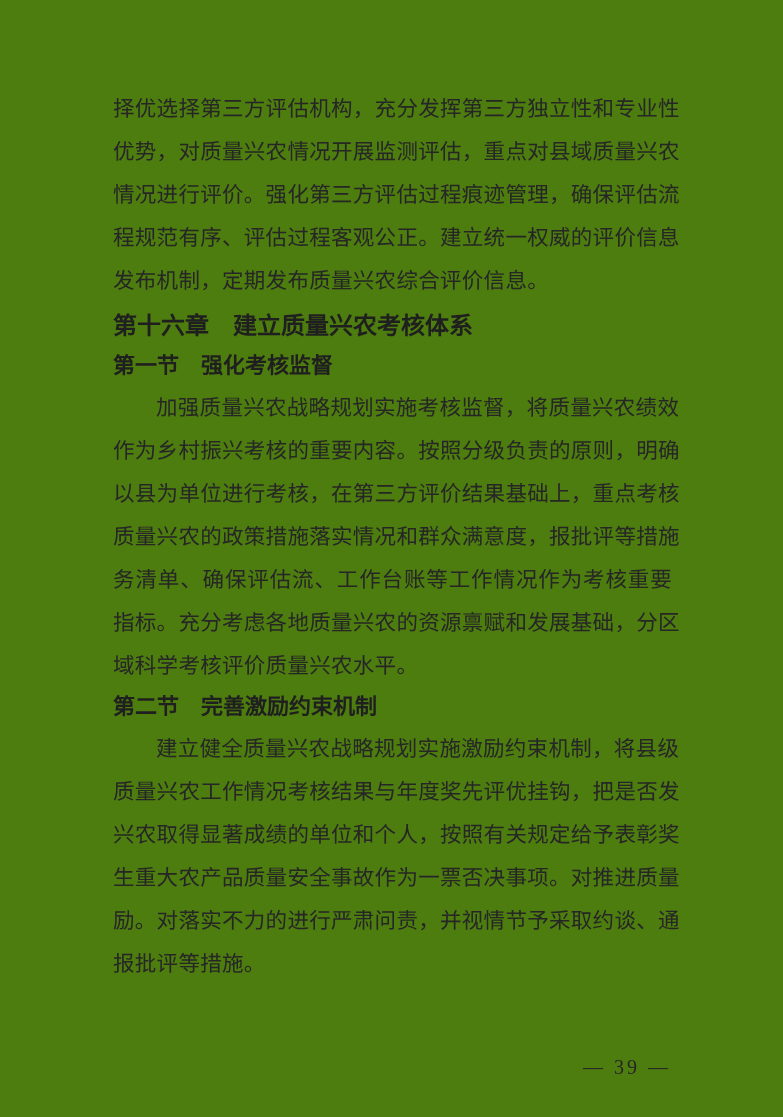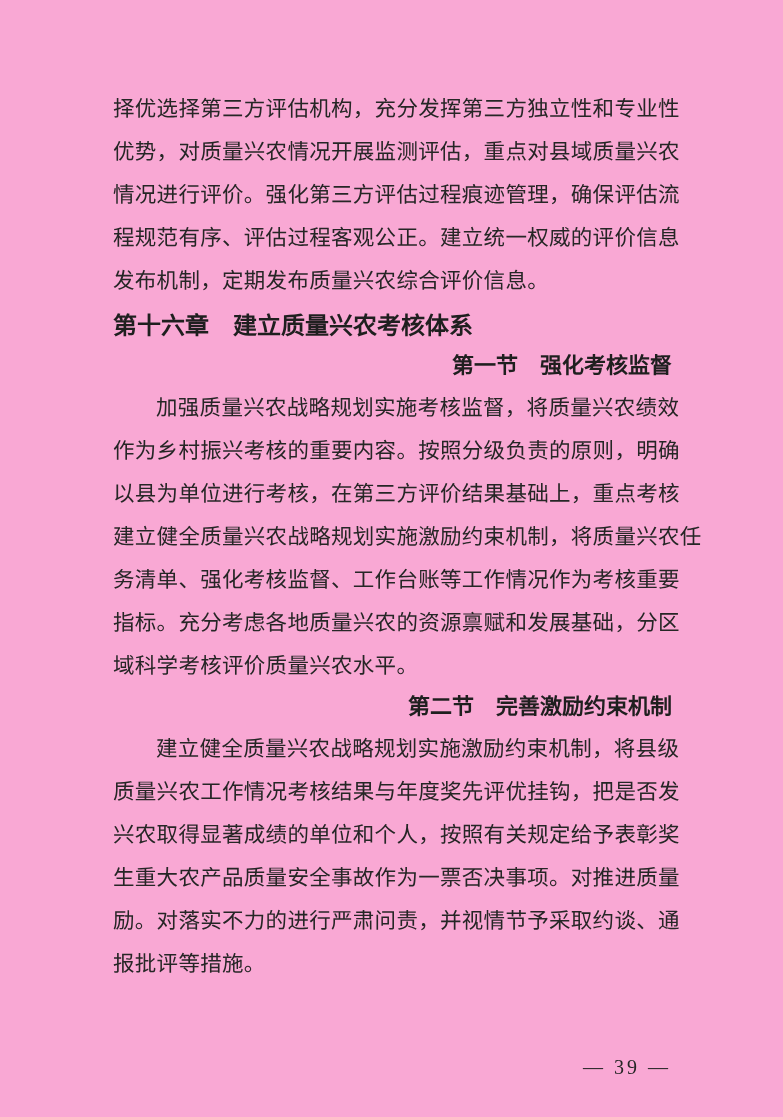--- a/index.html
+++ b/index.html
@@ -4,21 +4,21 @@
 <style>
   html, body {
     margin: 0;
     padding: 0;
     background: #ffffff;
   }
   .page {
     position: relative;
     width: 783px;
     height: 1117px;
-    background: #f9a8d4;
+    background: #4d7c0f;
     overflow: hidden;
     font-family: "Liberation Serif", "DejaVu Serif", serif;
     color: #262626;
   }
   .content {
     position: absolute;
     top: 88px;
     left: 113px;
     width: 559px;
   }
@@ -47,21 +47,21 @@
     font-weight: bold;
     text-align: left;
     font-family: "Liberation Sans", "DejaVu Sans", sans-serif;
     color: #1f1f1f;
   }
   h2.section {
     margin: 0 0 2px 0;
     font-size: 22px;
     line-height: 38px;
     font-weight: bold;
-    text-align: right;
+    text-align: left;
     font-family: "Liberation Serif", "DejaVu Serif", serif;
     color: #1f1f1f;
   }
   .page-footer {
     position: absolute;
     top: 1056px;
     right: 112px;
     font-size: 20px;
     letter-spacing: 3px;
     color: #262626;
@@ -83,22 +83,22 @@
     </section>
 
     <h1 class="chapter">第十六章　建立质量兴农考核体系</h1>
 
     <h2 class="section">第一节　强化考核监督</h2>
 
     <section class="paragraph">
       <div class="line indent">加强质量兴农战略规划实施考核监督，将质量兴农绩效</div>
       <div class="line">作为乡村振兴考核的重要内容。按照分级负责的原则，明确</div>
       <div class="line">以县为单位进行考核，在第三方评价结果基础上，重点考核</div>
-      <div class="line">建立健全质量兴农战略规划实施激励约束机制，将质量兴农任</div>
-      <div class="line">务清单、强化考核监督、工作台账等工作情况作为考核重要</div>
+      <div class="line">质量兴农的政策措施落实情况和群众满意度，报批评等措施</div>
+      <div class="line">务清单、确保评估流、工作台账等工作情况作为考核重要</div>
       <div class="line">指标。充分考虑各地质量兴农的资源禀赋和发展基础，分区</div>
       <div class="line last">域科学考核评价质量兴农水平。</div>
     </section>
 
     <h2 class="section">第二节　完善激励约束机制</h2>
 
     <section class="paragraph">
       <div class="line indent">建立健全质量兴农战略规划实施激励约束机制，将县级</div>
       <div class="line">质量兴农工作情况考核结果与年度奖先评优挂钩，把是否发</div>
       <div class="line">兴农取得显著成绩的单位和个人，按照有关规定给予表彰奖</div>

